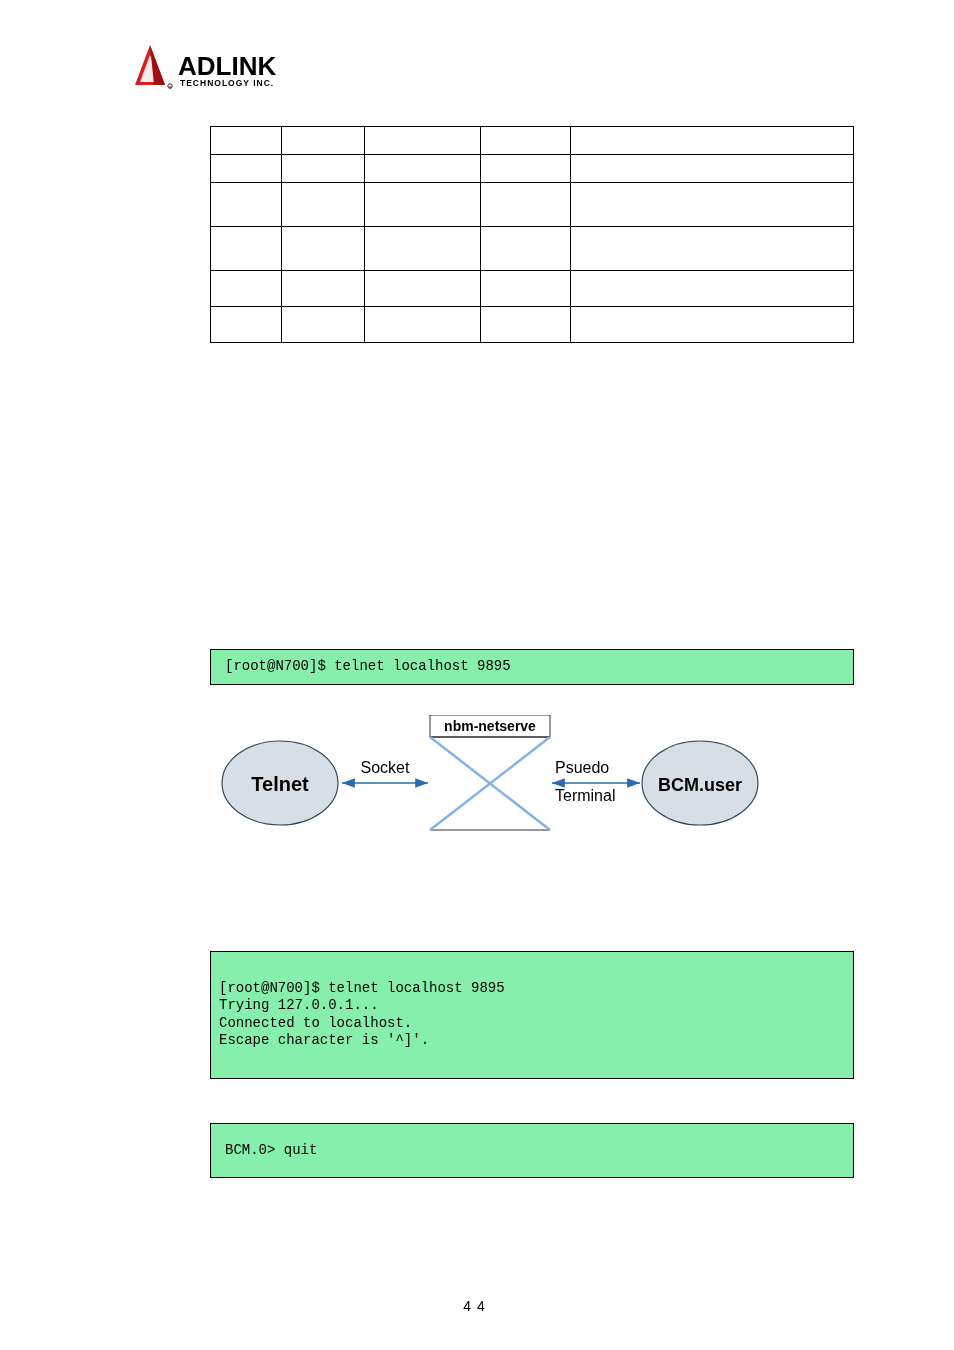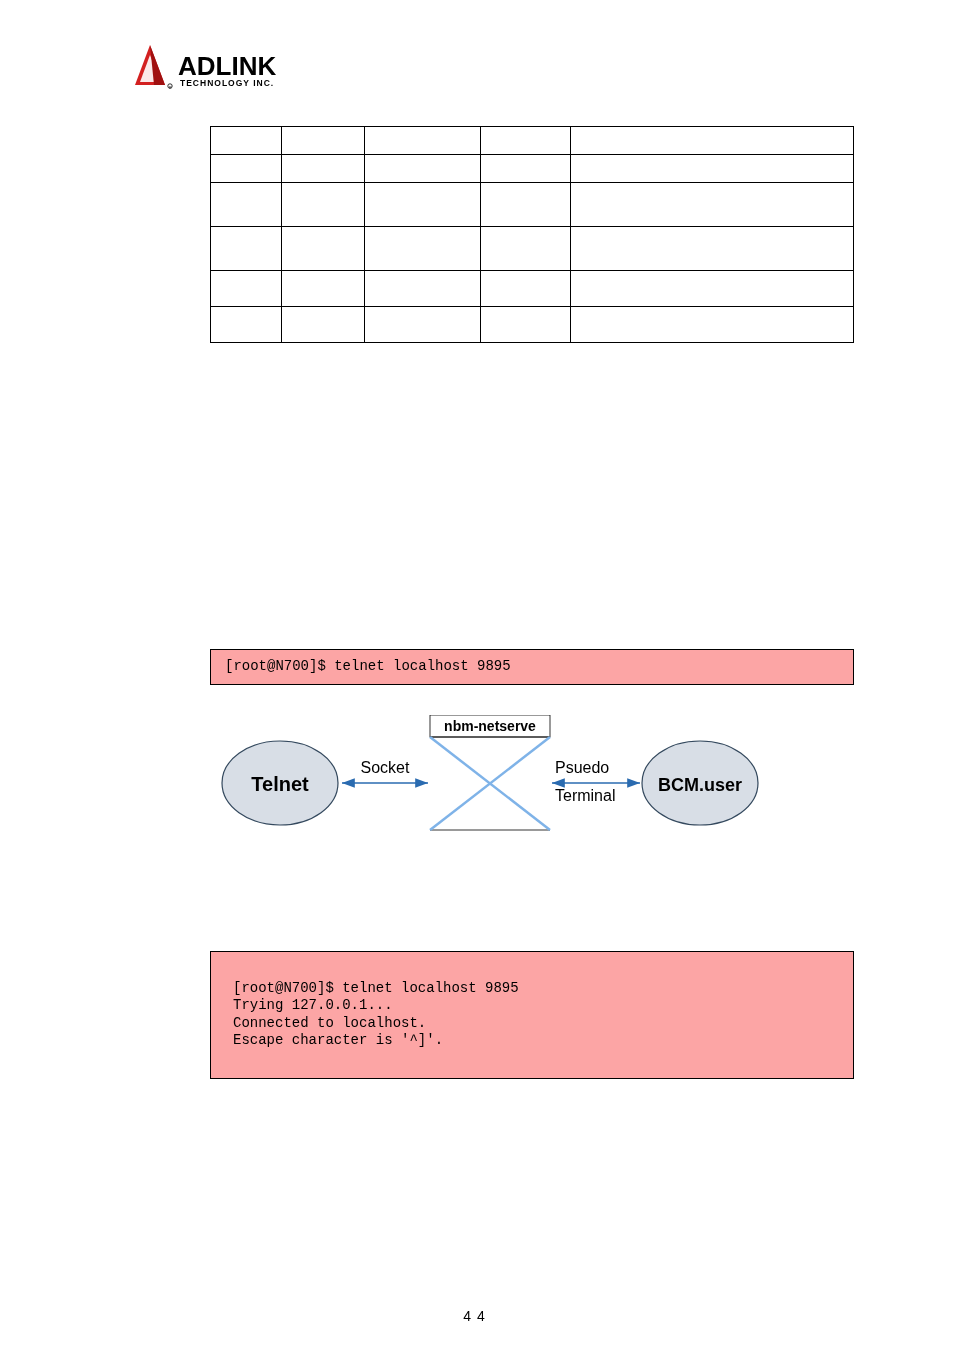--- a/index.html
+++ b/index.html
@@ -47,31 +47,31 @@
   table.port-table tr:nth-child(6) td { height: 36px; }
   .spacer-lg { height: 280px; }
   .codebox {
     border: 1px solid #000;
     padding: 8px 14px;
     font-family: Consolas, "Courier New", monospace;
     font-size: 14px;
     white-space: pre;
     line-height: 1.25;
     margin: 6px 0 18px 0;
-    background: #fca5a5;
+    background: #86efac;
   }
-  .codebox.tall { padding: 28px 22px; }
+  .codebox.tall { padding: 28px 8px; }
   .codebox.med { padding: 18px 14px; }
   .diagram {
     margin: 30px 0 60px 0;
     display: flex;
   }
   .page-num {
     position: absolute;
-    bottom: 26px;
+    bottom: 36px;
     left: 50%;
     transform: translateX(-50%);
     font-size: 14px;
     letter-spacing: 6px;
   }
 </style>
 </head>
 <body>
 
 <div class="logo">
@@ -176,16 +176,17 @@
 
   <div style="height:40px"></div>
 
   <div class="codebox tall"><span>[root@N700]$ telnet localhost 9895</span>
 <span>Trying 127.0.0.1...</span>
 <span>Connected to localhost.</span>
 <span>Escape character is '^]'.</span></div>
 
   <div style="height:20px"></div>
 
+  <div class="codebox med"><span>BCM.0&gt; quit</span></div>
 
 </div>
 
 <div class="page-num">44</div>
 
 </body></html>

